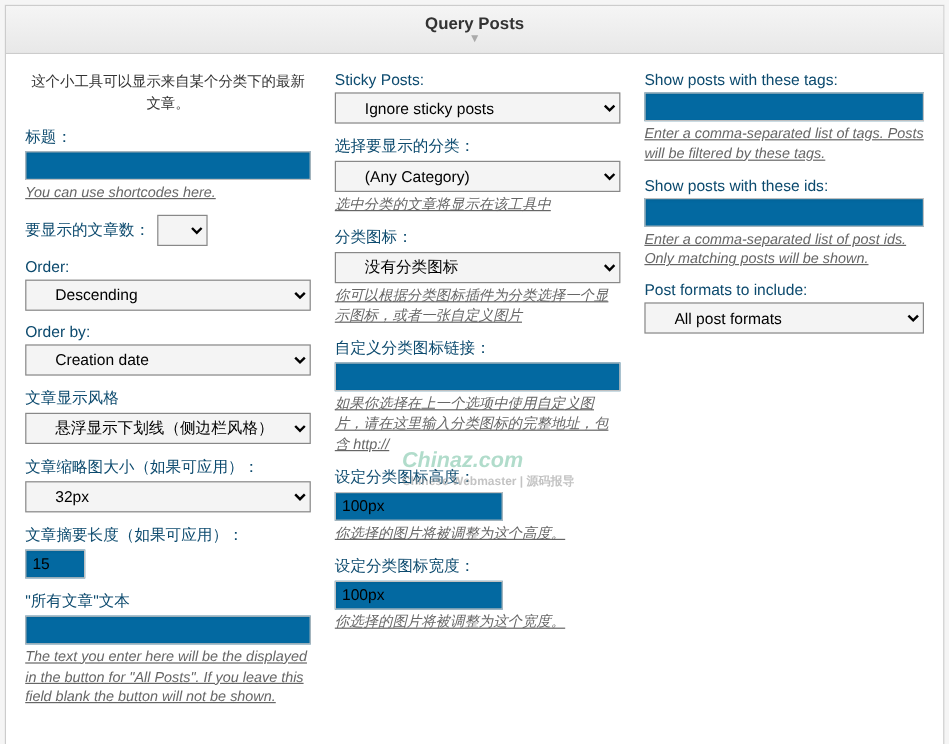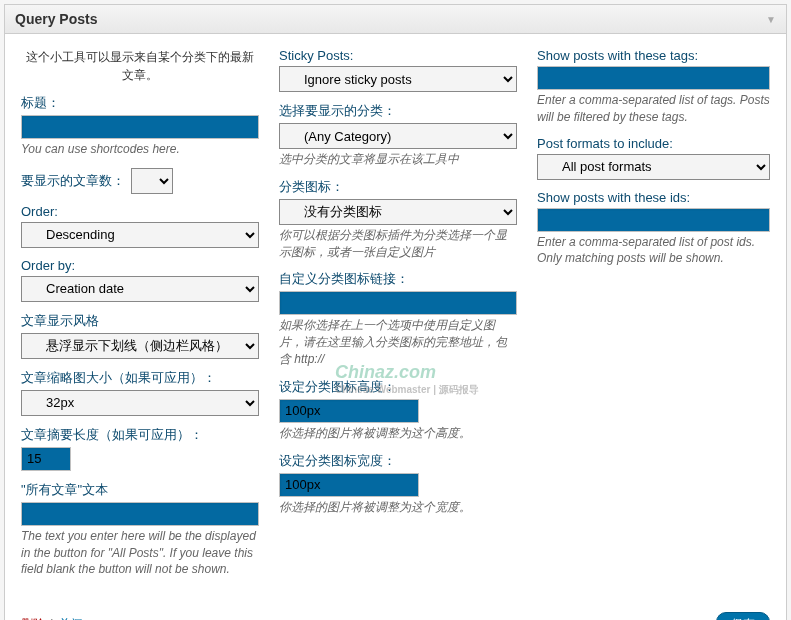--- a/index.html
+++ b/index.html
@@ -1,29 +1,29 @@
 <!DOCTYPE html>
 <html><head>
 <meta charset="utf-8">
 <style>
 * { box-sizing: border-box; margin: 0; padding: 0; }
 body { font-family: "Microsoft YaHei", Arial, sans-serif; font-size: 12px; color: #333; background: #f5f5f5; padding: 4px; }
 .widget { background: #fff; border: 1px solid #ccc; width: 783px; }
-.widget-header { background: linear-gradient(#f5f5f5, #e8e8e8); border-bottom: 1px solid #ccc; padding: 6px 10px; display: flex; justify-content: space-between; align-items: center; cursor: pointer; }
+.widget-header { background: linear-gradient(#f5f5f5, #e8e8e8); border-bottom: 1px solid #ccc; padding: 6px 10px; display: flex; justify-content: space-between; align-items: center; cursor: pointer; flex-direction: column; }
 .widget-title { font-size: 14px; font-weight: bold; color: #333; }
 .widget-toggle { color: #aaa; font-size: 10px; cursor: pointer; }
 .widget-body { padding: 14px 16px 12px; }
 .columns { display: flex; gap: 20px; }
 .col { flex: 1; min-width: 0; }
 .col1 { flex: 0 0 238px; }
 .col2 { flex: 0 0 238px; }
 .col3 { flex: 1; }
 .field { margin-bottom: 10px; }
 .field label { display: block; margin-bottom: 3px; color: #0c4a6e; font-size: 13px; }
-.help { font-style: italic; color: #666; font-size: 12px; line-height: 1.4; margin-top: 2px; }
+.help { font-style: italic; color: #666; font-size: 12px; line-height: 1.4; margin-top: 2px; text-decoration: underline; }
 input[type="text"] { width: 100%; border: 1px solid #c0c0c0; padding: 3px 5px; font-size: 13px; background: #0369a1; font-family: inherit; height: 24px; box-shadow: inset 1px 1px 2px rgba(0,0,0,0.07); }
 input.narrow { width: 50px; }
 input.medium { width: 140px; }
 select { border: 1px solid #888; background: #f4f4f4; padding: 2px 20px; font-size: 13px; font-family: inherit; height: 26px; }
 select.full { width: 238px; }
 select.small { width: 40px; }
 .widget-footer { display: flex; justify-content: space-between; align-items: center; margin-top: 14px; padding-top: 10px; }
 .ctrl-links { font-size: 12px; }
 .ctrl-links a { color: #0073aa; text-decoration: none; cursor: pointer; }
 .ctrl-links a:first-child { color: #a00; }
@@ -119,27 +119,27 @@
         </div>
       </div>
 
       <div class="col col3">
         <div class="field">
           <label>Show posts with these tags:</label>
           <input type="text" value="" style="">
           <div class="help">Enter a comma-separated list of tags. Posts will be filtered by these tags.</div>
         </div>
         <div class="field">
-          <label>Post formats to include:</label>
-          <select style="width:100%;"><option>All post formats</option></select>
-        </div>
-        <div class="field">
           <label>Show posts with these ids:</label>
           <input type="text" value="" style="">
           <div class="help">Enter a comma-separated list of post ids. Only matching posts will be shown.</div>
+        </div>
+        <div class="field">
+          <label>Post formats to include:</label>
+          <select style="width:100%;"><option>All post formats</option></select>
         </div>
       </div>
 
     </div>
 
     <div class="watermark">
       <span>Chinaz.com</span>
       <span class="sub">Chinese Webmaster | 源码报导</span>
     </div>
 

